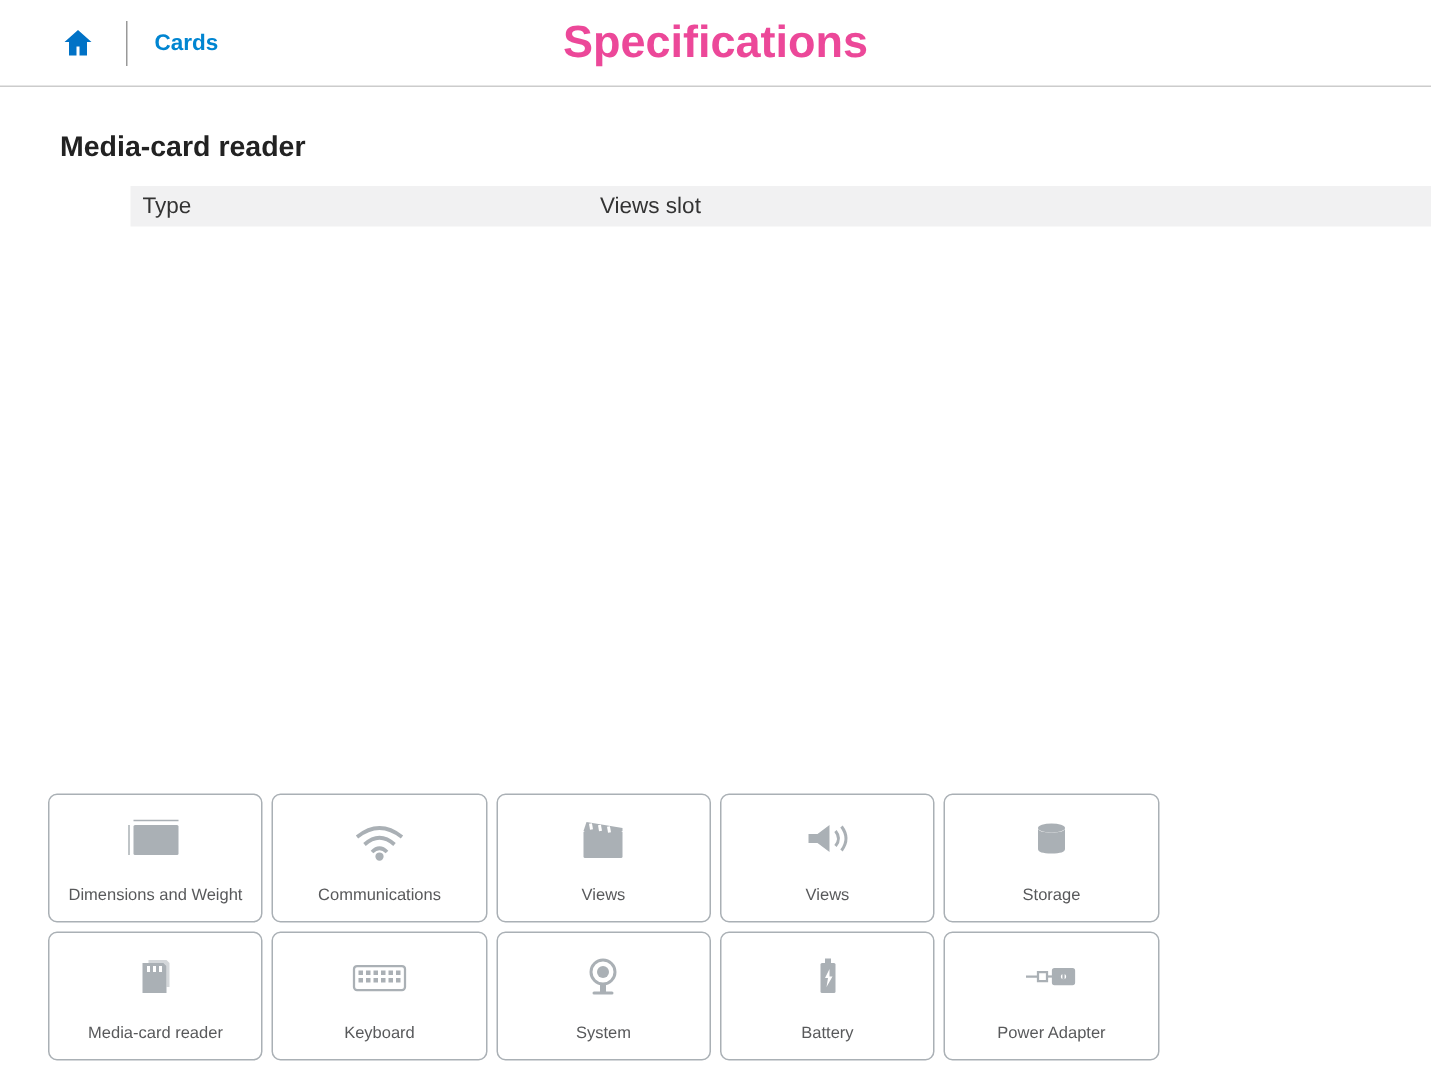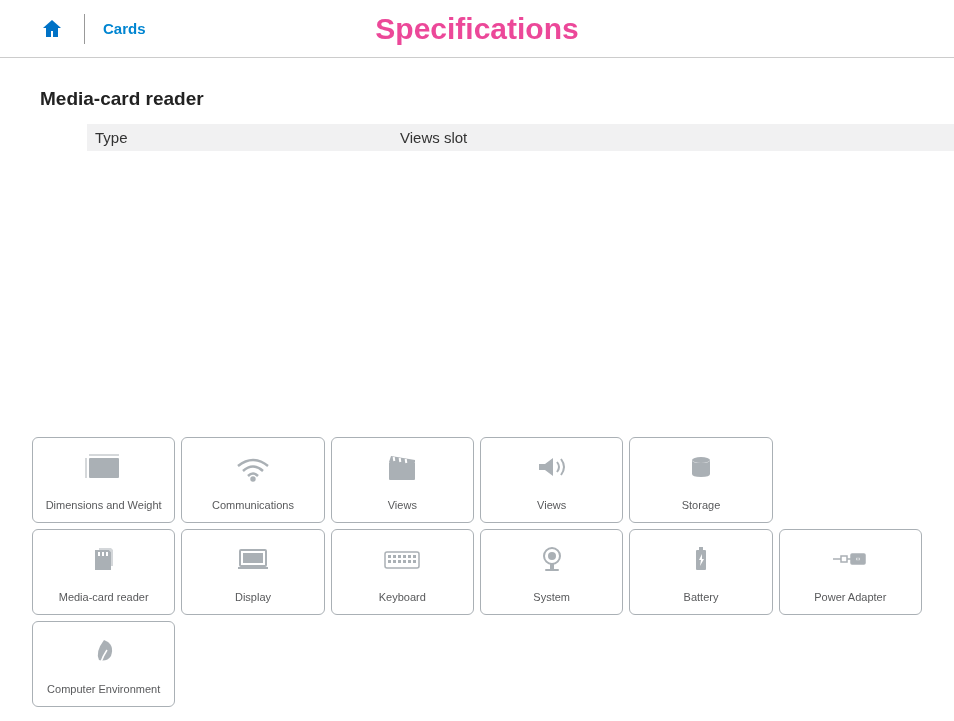--- a/index.html
+++ b/index.html
@@ -212,30 +212,20 @@
             <path d="M14 8 L28 8 L30 10 L30 28 L14 28 Z"></path>
             <rect x="17" y="10" width="2" height="4" fill="#fff"></rect>
             <rect x="21" y="10" width="2" height="4" fill="#fff"></rect>
             <rect x="25" y="10" width="2" height="4" fill="#fff"></rect>
             <path d="M18 6 L30 6 L32 8 L32 24 L30 24 L30 10 L28 8 L18 8 Z" opacity="0.5"></path>
           </svg>
       </div>
       <div class="tile-label">Media-card reader</div>
     </div>
 
-    <div class="nav-tile">
-      <div class="icon-slot">
-        <svg viewBox="0 0 46 34" fill="currentColor">
-            <rect x="10" y="8" width="26" height="16" rx="1" fill="none" stroke="currentColor" stroke-width="2"></rect>
-            <rect x="13" y="11" width="20" height="10"></rect>
-            <rect x="8" y="25" width="30" height="2"></rect>
-          </svg>
-      </div>
-      <div class="tile-label">Display</div>
-    </div>
 
     <div class="nav-tile">
       <div class="icon-slot">
         <svg viewBox="0 0 46 34" fill="currentColor">
             <rect x="6" y="10" width="34" height="16" rx="2" fill="none" stroke="currentColor" stroke-width="1.5"></rect>
             <g>
               <rect x="9" y="13" width="3" height="3"></rect>
               <rect x="14" y="13" width="3" height="3"></rect>
               <rect x="19" y="13" width="3" height="3"></rect>
               <rect x="24" y="13" width="3" height="3"></rect>
@@ -283,24 +273,15 @@
             <rect x="24" y="12" width="14" height="10" rx="1" fill="currentColor"></rect>
             <circle cx="31" cy="17" r="2.5" fill="#fff"></circle>
             <line x1="31" y1="15" x2="31" y2="19" stroke="#aab0b5"></line>
             <path d="M6 17 L14 17 L14 14 L20 14 L20 20 L14 20 L14 17"></path>
             <line x1="24" y1="17" x2="20" y2="17"></line>
           </svg>
       </div>
       <div class="tile-label">Power Adapter</div>
     </div>
 
-    <div class="nav-tile">
-      <div class="icon-slot">
-        <svg viewBox="0 0 46 34" fill="currentColor">
-            <path d="M23 6 Q34 10 30 22 Q26 28 18 26 Q14 18 23 6 Z"></path>
-            <path d="M20 28 Q22 22 26 16" fill="none" stroke="#fff" stroke-width="1.5"></path>
-          </svg>
-      </div>
-      <div class="tile-label">Computer Environment</div>
-    </div>
 
   </div>
 </div>
 
 </body></html>

